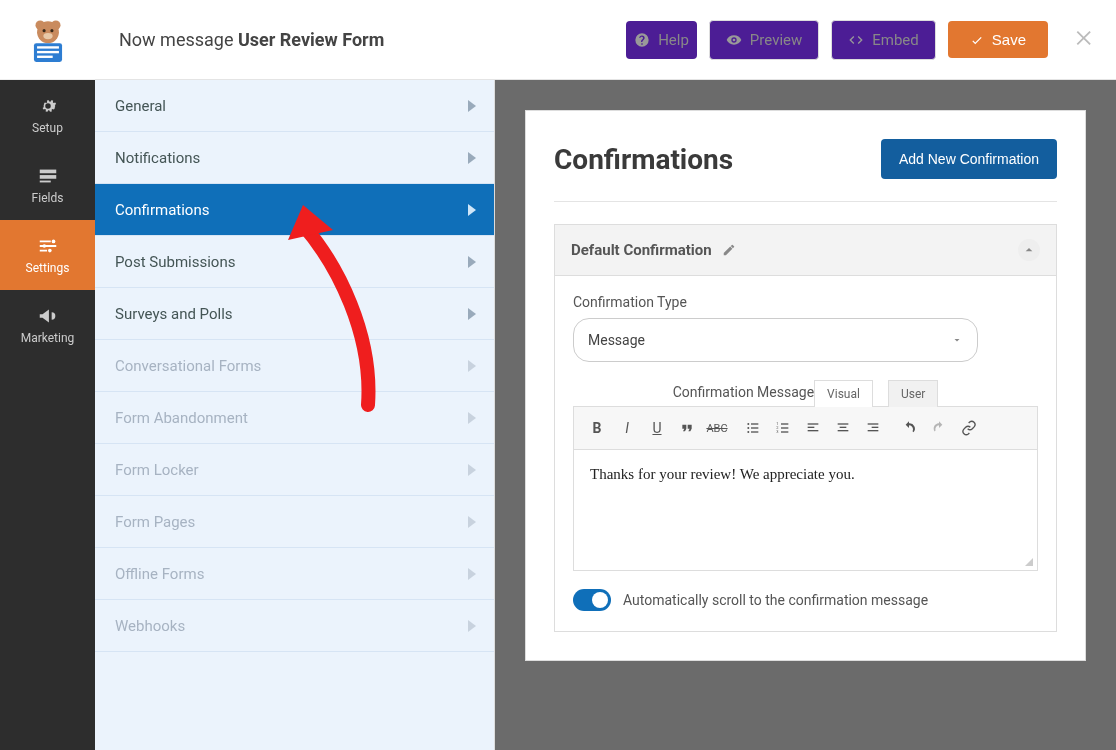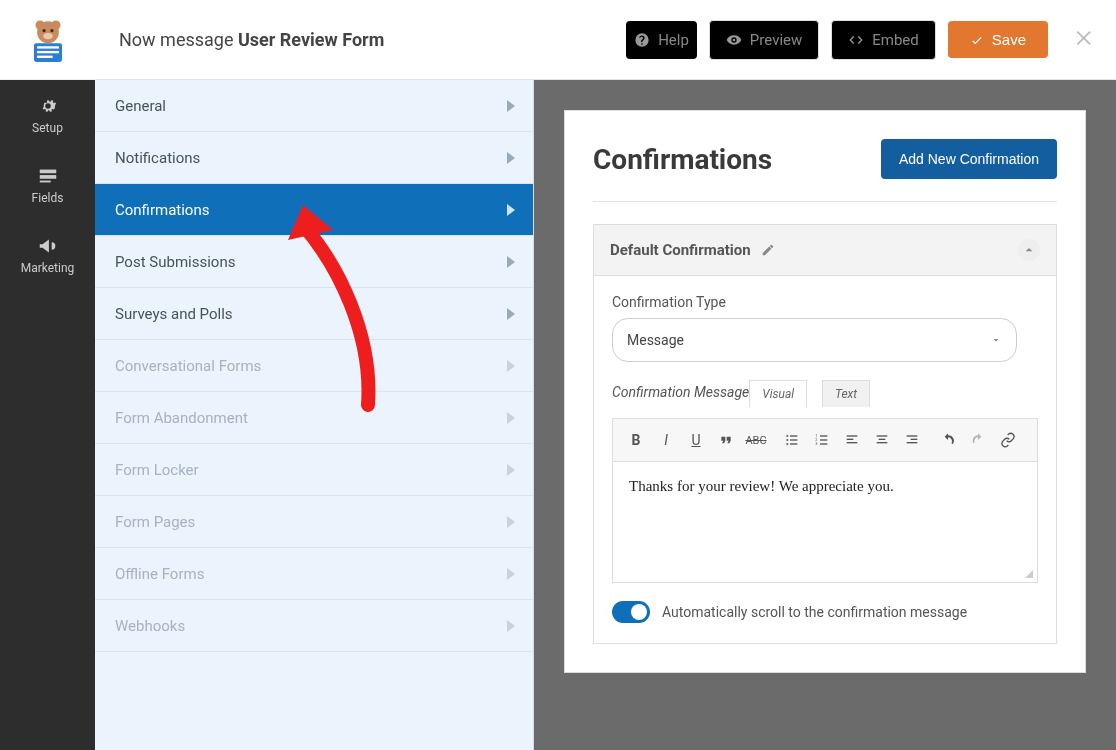--- a/index.html
+++ b/index.html
@@ -19,32 +19,32 @@
 .rail-item.inactive .ri-label { color: #ccc; }
 
 
 .main { flex: 1; display: flex; flex-direction: column; }
 
 
 .topbar { height: 80px; display: flex; align-items: center; padding: 0 20px 0 24px; border-bottom: 1px solid #e4e4e4; background: #fff; }
 .editing { font-size: 18px; color: #444; }
 .editing .fname { font-weight: 700; }
 .top-actions { margin-left: auto; display: flex; align-items: center; gap: 12px; }
-.icon-btn { display: flex; align-items: center; gap: 8px; padding: 10px 16px; border: 1px solid #ddd; border-radius: 4px; background: #000000; color: #888; cursor: pointer; font-size: 15px; }
+.icon-btn { display: flex; align-items: center; gap: 8px; padding: 10px 16px; border: 1px solid #ddd; border-radius: 4px; background: #4c1d95; color: #888; cursor: pointer; font-size: 15px; }
 .icon-btn.plain { border: none; padding: 10px 8px; }
 .icon-btn svg { width: 16px; height: 16px; fill: #999; }
 .save-btn { background: #e27730; color: #fff; border: none; padding: 10px 22px; border-radius: 4px; cursor: pointer; font-size: 15px; display: flex; align-items: center; gap: 8px; }
 .save-btn svg { width: 14px; height: 14px; fill: #fff; }
 .close-x { margin-left: 14px; color: #bbb; cursor: pointer; }
 .close-x svg { width: 22px; height: 22px; fill: #bbb; }
 
 .body { flex: 1; display: flex; background: #6b6b6b; }
 
 
-.submenu { width: 439px; background: #ebf3fc; border-right: 1px solid #ddd; }
+.submenu { width: 400px; background: #ebf3fc; border-right: 1px solid #ddd; }
 .sm-item { height: 52px; display: flex; align-items: center; justify-content: space-between; padding: 0 18px 0 20px; border-bottom: 1px solid #d6e4f4; color: #455; cursor: pointer; font-size: 15px; }
 .sm-item .chev { fill: #9ab; width: 8px; height: 12px; }
 .sm-item.active { background: #0f6fb9; color: #fff; }
 .sm-item.active .chev { fill: #cfe6f8; }
 .sm-item.dim { color: #a7b3c2; }
 .sm-item.dim .chev { fill: #c8d2de; }
 
 
 .content { flex: 1; padding: 30px 30px; overflow: auto; }
 .panel { background: #fff; border: 1px solid #ddd; padding: 28px 28px; }
@@ -62,21 +62,21 @@
 
 .field { margin-bottom: 18px; }
 .field-label { font-size: 14px; color: #555; margin-bottom: 8px; display: block; }
 .select { height: 44px; border: 1px solid #ccc; border-radius: 16px; display: flex; align-items: center; justify-content: space-between; padding: 0 14px; font-size: 14px; color: #444; cursor: pointer; width: 405px; }
 .select svg { width: 12px; height: 12px; fill: #888; }
 
 .tabs { display: flex; justify-content: flex-end; gap: 15px; margin-bottom: -1px; position: relative; z-index: 2; }
 .tab { border: 1px solid #ddd; border-bottom: none; padding: 6px 12px; font-size: 12px; color: #666; background: #fff; cursor: pointer; }
 .tab.inactive { background: #f1f1f1; }
 
-.label-row { display: flex; align-items: flex-end; justify-content: flex-start; margin-bottom: 12px; font-style: italic; }
+.label-row { display: flex; align-items: flex-end; justify-content: center; margin-bottom: 0; }
 .label-row .field-label { margin-bottom: 6px; }
 
 .editor { border: 1px solid #ddd; }
 .toolbar { background: #f7f7f7; border-bottom: 1px solid #ddd; display: flex; align-items: center; padding: 6px 8px; gap: 0px; }
 .tb-btn { width: 30px; height: 30px; display: flex; align-items: center; justify-content: center; color: #555; cursor: pointer; font-size: 14px; }
 .tb-btn svg { width: 16px; height: 16px; fill: #555; }
 .tb-sep { width: 6px; }
 .edit-area { min-height: 120px; padding: 16px 16px; font-family: Georgia, 'Times New Roman', serif; font-size: 15px; color: #222; position: relative; }
 .resize-handle { position: absolute; right: 2px; bottom: 2px; width: 12px; height: 12px; }
 .resize-handle::before { content: ''; position: absolute; right: 2px; bottom: 2px; width: 0; height: 0; border-right: 8px solid #ccc; border-top: 8px solid transparent; }
@@ -117,20 +117,29 @@
         </svg>
       <span class="ri-label">Setup</span>
     </div>
     <div class="rail-item inactive">
       <svg class="rail-icon" viewBox="0 0 24 24">
           <rect x="3" y="5" width="18" height="4"></rect>
           <rect x="3" y="11" width="18" height="4"></rect>
           <rect x="3" y="17" width="12" height="2"></rect>
         </svg>
       <span class="ri-label">Fields</span>
+    </div>
+    <div class="rail-item active">
+      <svg class="rail-icon" viewBox="0 0 24 24">
+          <path d="M3 6h12v2H3zM3 11h18v2H3zM3 16h8v2H3z"></path>
+          <circle cx="18" cy="7" r="2"></circle>
+          <circle cx="8" cy="12" r="2"></circle>
+          <circle cx="14" cy="17" r="2"></circle>
+        </svg>
+      <span class="ri-label">Settings</span>
     </div>
     <div class="rail-item inactive">
       <svg class="rail-icon" viewBox="0 0 24 24">
           <path d="M3 10v4h3l7 5V5l-7 5H3zm13-2a4 4 0 010 8V8z"></path>
         </svg>
       <span class="ri-label">Marketing</span>
     </div>
   </div>
 
   <div class="main">
@@ -268,21 +277,21 @@
                       <path d="M7 10l5 5 5-5z"></path>
                     </svg>
                 </div>
               </div>
 
               <div class="field">
                 <div class="label-row">
                   <label class="field-label">Confirmation Message</label>
                   <div class="tabs">
                     <div class="tab">Visual</div>
-                    <div class="tab inactive">Text</div>
+                    <div class="tab inactive">User</div>
                   </div>
                 </div>
                 <div class="editor">
                   <div class="toolbar">
                     <div class="tb-btn">
                         <b>B</b>
                       </div>
                     <div class="tb-btn">
                         <i>I</i>
                       </div>

